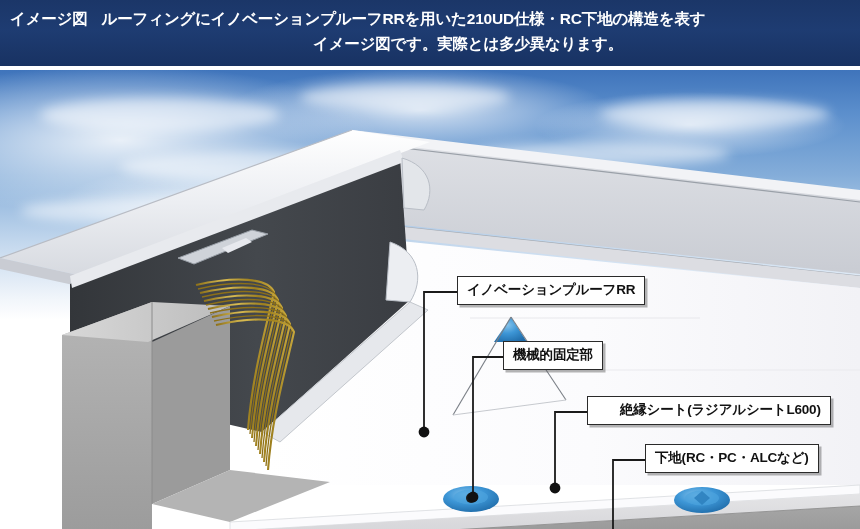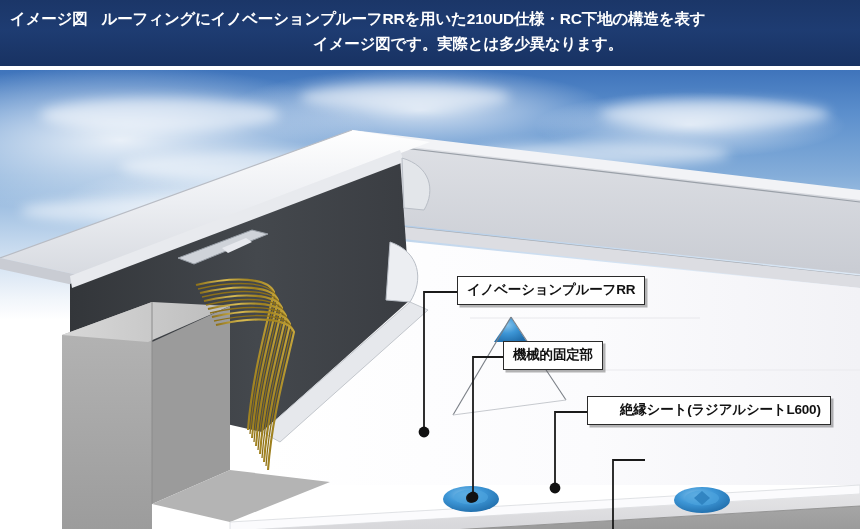--- a/index.html
+++ b/index.html
@@ -290,15 +290,16 @@
         <circle cx="613" cy="498" r="5.4"></circle>
       </g>
     </svg>
 
     <div class="callout" id="callout-rr">イノベーションプルーフRR</div>
 
     <div class="callout" id="callout-fix">機械的固定部</div>
 
     <div class="callout" id="callout-ins">絶縁シート(ラジアルシートL600)</div>
 
+    <div class="callout" id="callout-sub">下地(RC・PC・ALCなど)</div>
 
   </div>
 </div>
 
 </body></html>

